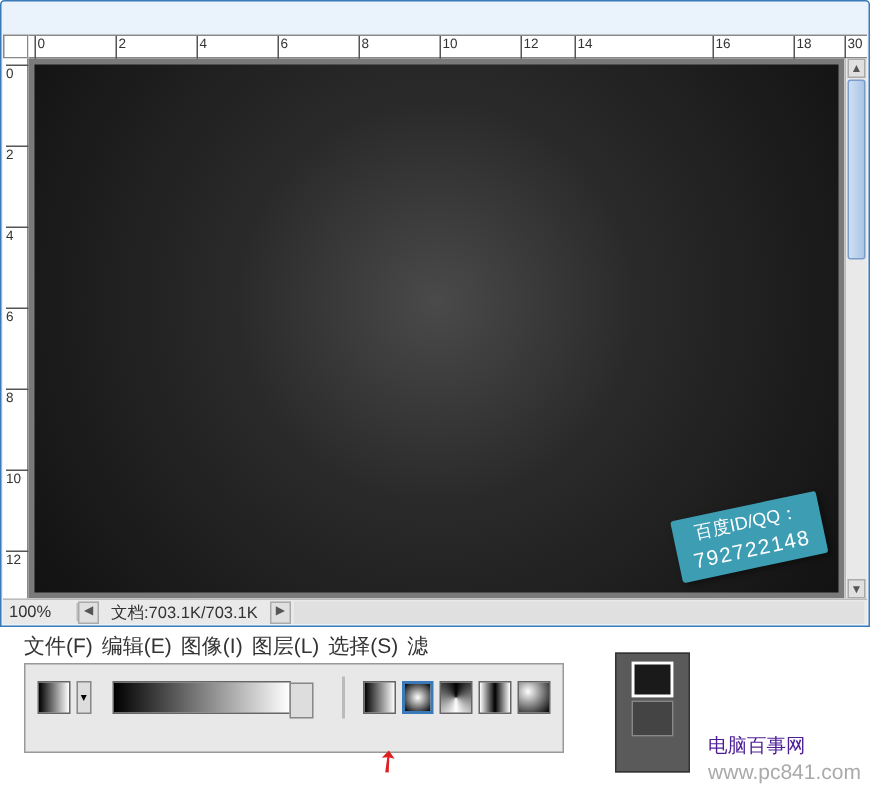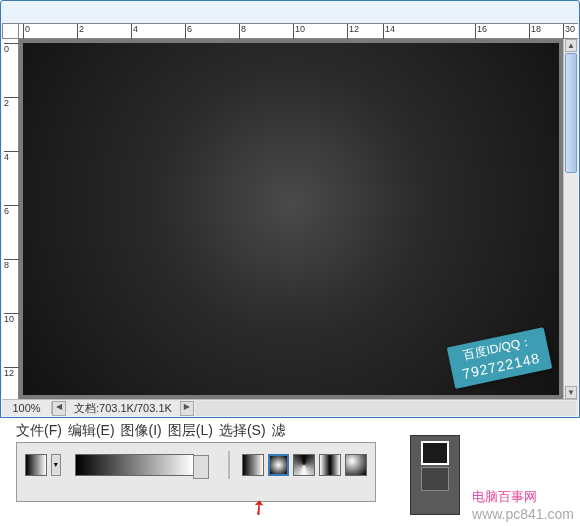--- a/index.html
+++ b/index.html
@@ -20,21 +20,21 @@
 .ruler-v { position: absolute; top: 38px; left: 1px; bottom: 18px; width: 17px; background: #fff; border-right: 1px solid #888; }
 .ruler-v .tick { position: absolute; left: 2px; font-size: 9px; color: #333; border-top: 1px solid #555; width: 15px; }
 
 .canvas-area { position: absolute; top: 38px; left: 18px; right: 16px; bottom: 18px; background: #7a7a7a; }
 .canvas { position: absolute; top: 4px; left: 4px; right: 4px; bottom: 4px; background: radial-gradient(circle at 50% 45%, #4a4a4a 0%, #2a2a2a 40%, #121212 100%); }
 .scroll-v { position: absolute; top: 38px; right: 1px; bottom: 18px; width: 15px; background: #e9e9e9; border-left: 1px solid #bbb; }
 .scroll-v .thumb { position: absolute; top: 14px; left: 1px; right: 1px; height: 120px; background: linear-gradient(to right, #d0dff2, #a8c5e8); border: 1px solid #7a9cc8; border-radius: 2px; }
 .scroll-arrow { position: absolute; left: 1px; right: 1px; height: 13px; background: #e0e0e0; border: 1px solid #aaa; font-size: 8px; text-align: center; line-height: 11px; color: #555; }
 
 .statusbar { position: absolute; bottom: 1px; left: 1px; right: 1px; height: 17px; background: #e9e9e9; border-top: 1px solid #bbb; display: flex; align-items: center; font-size: 11px; }
-.zoom { width: 50px; padding: 0 4px; border-right: 1px solid #bbb; color: #333; text-align: center; }
+.zoom { width: 50px; padding: 0 4px; border-right: 1px solid #bbb; color: #333; }
 .h-scroll-btn { width: 14px; height: 15px; background: #e0e0e0; border: 1px solid #aaa; font-size: 8px; text-align: center; color: #555; }
 .docinfo { padding: 0 8px; color: #333; }
 .h-track { flex: 1; height: 15px; background: #e0e0e0; margin: 0 2px; }
 
 .watermark { position: absolute; right: 30px; bottom: 38px; transform: rotate(-12deg); background: #3d9db3; color: #fff; padding: 4px 10px; font-size: 12px; line-height: 1.3; text-align: center; box-shadow: 2px 2px 4px rgba(0,0,0,0.4); border-radius: 2px; }
 .watermark div:nth-child(2) { font-size: 14px; letter-spacing: 1px; }
 
 .menubar { position: absolute; top: 422px; left: 16px; display: flex; gap: 6px; font-size: 14px; color: #333; }
 
 .toolbar { position: absolute; top: 442px; left: 16px; width: 360px; height: 60px; background: #e8e8e8; border: 1px solid #999; padding: 4px; }
@@ -51,21 +51,21 @@
 .gt4 { background: linear-gradient(to right, #fff, #000, #fff); }
 .gt5 { background: radial-gradient(circle at 30% 30%, #fff, #000); }
 .arrow { position: absolute; top: 495px; left: 250px; color: #e02020; font-size: 20px; transform: rotate(-40deg); }
 
 .layers { position: absolute; top: 435px; left: 410px; width: 50px; height: 80px; background: #5a5a5a; border: 1px solid #333; padding: 3px; }
 .layer-thumb { width: 28px; height: 24px; margin: 2px auto; border: 1px solid #888; }
 .lt1 { background: #1a1a1a; border: 2px solid #fff; }
 .lt2 { background: #444; }
 
 .brand { position: absolute; bottom: 4px; right: 6px; font-size: 13px; color: #999; }
-.brand .cn { color: #ec4899; }
+.brand .cn { color: #4c1d95; }
 .brand .url { font-size: 14px; color: #aaa; display: block; text-align: right; }
 </style>
 </head>
 <body>
 
 <div class="window">
 
   <div class="ruler-corner"></div>
   <div class="ruler-h">
     <span class="tick" style="left:4px">0</span>

